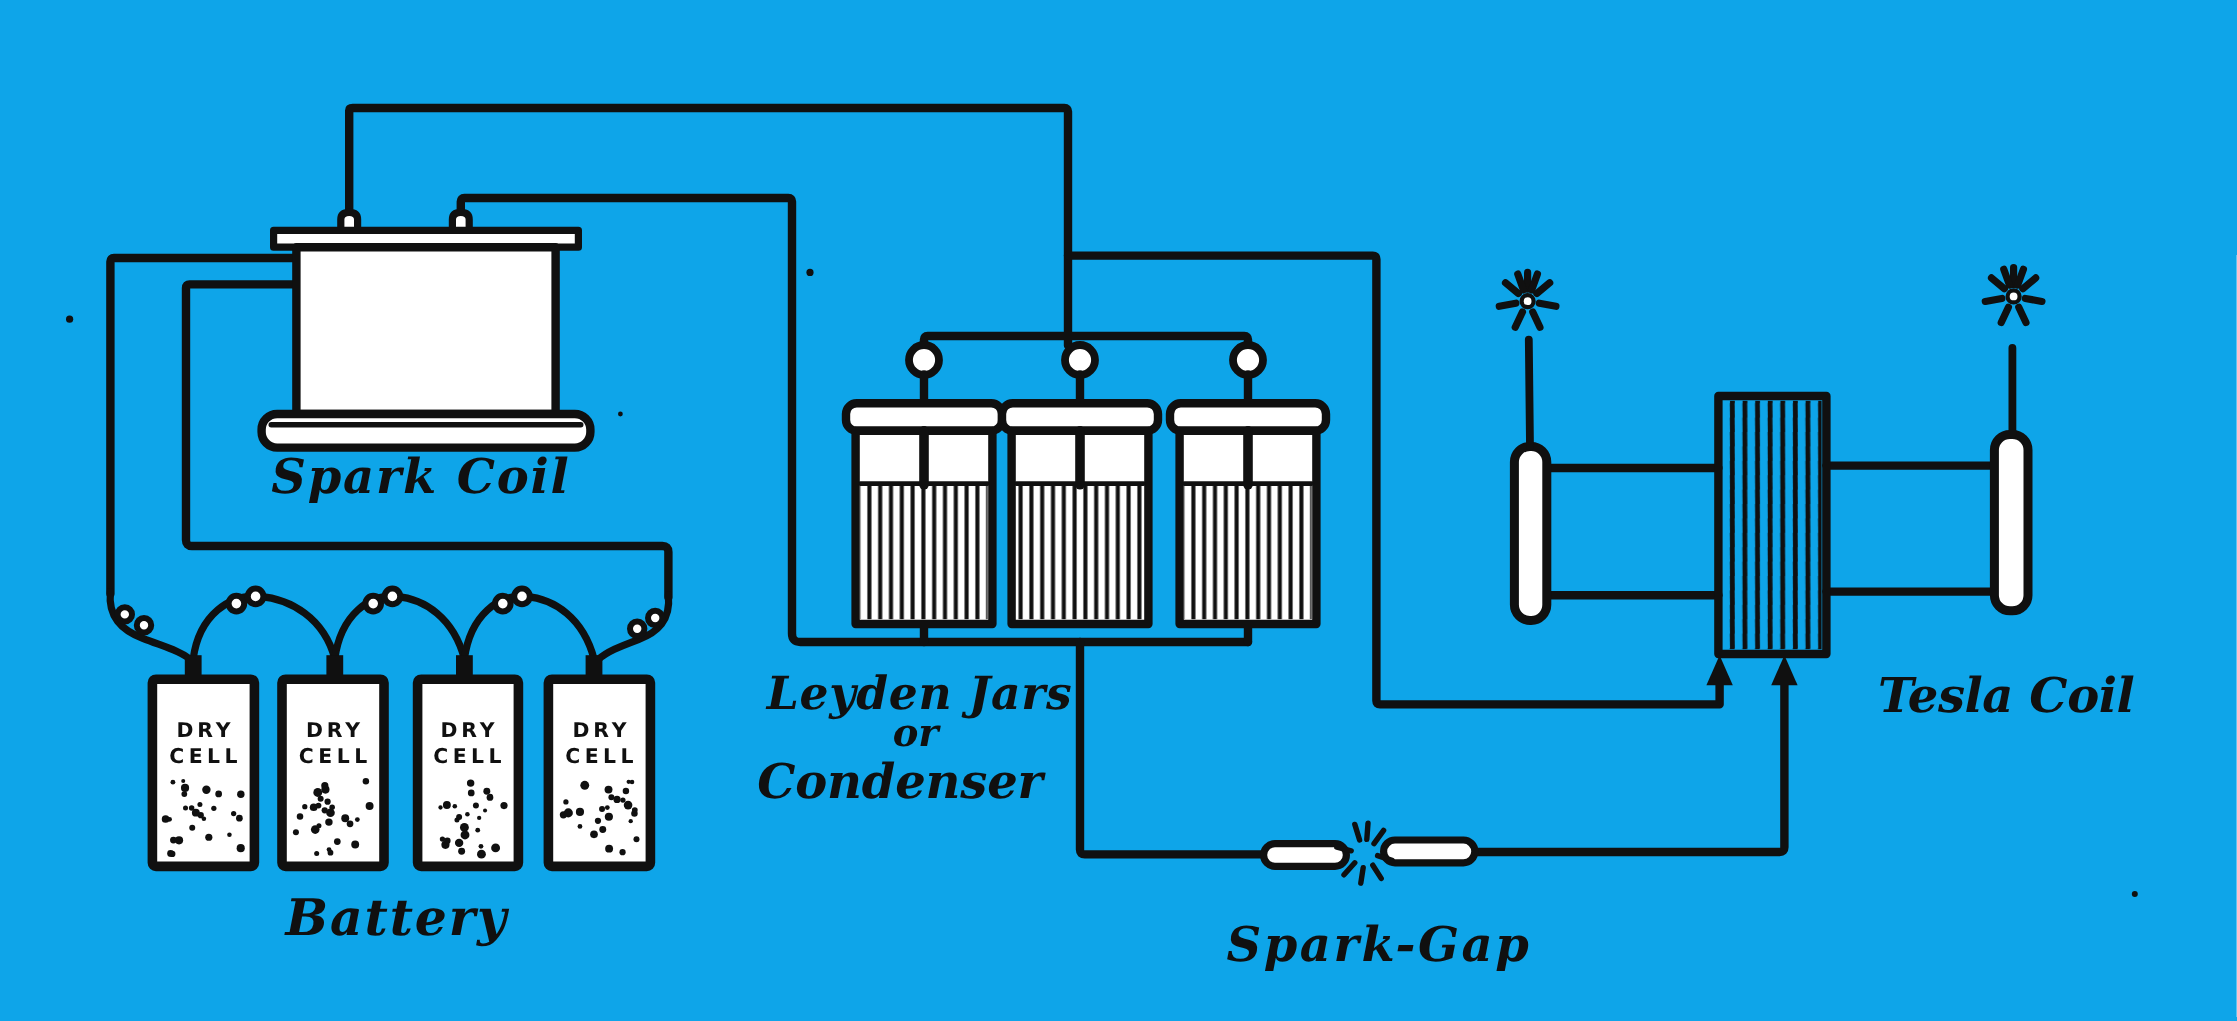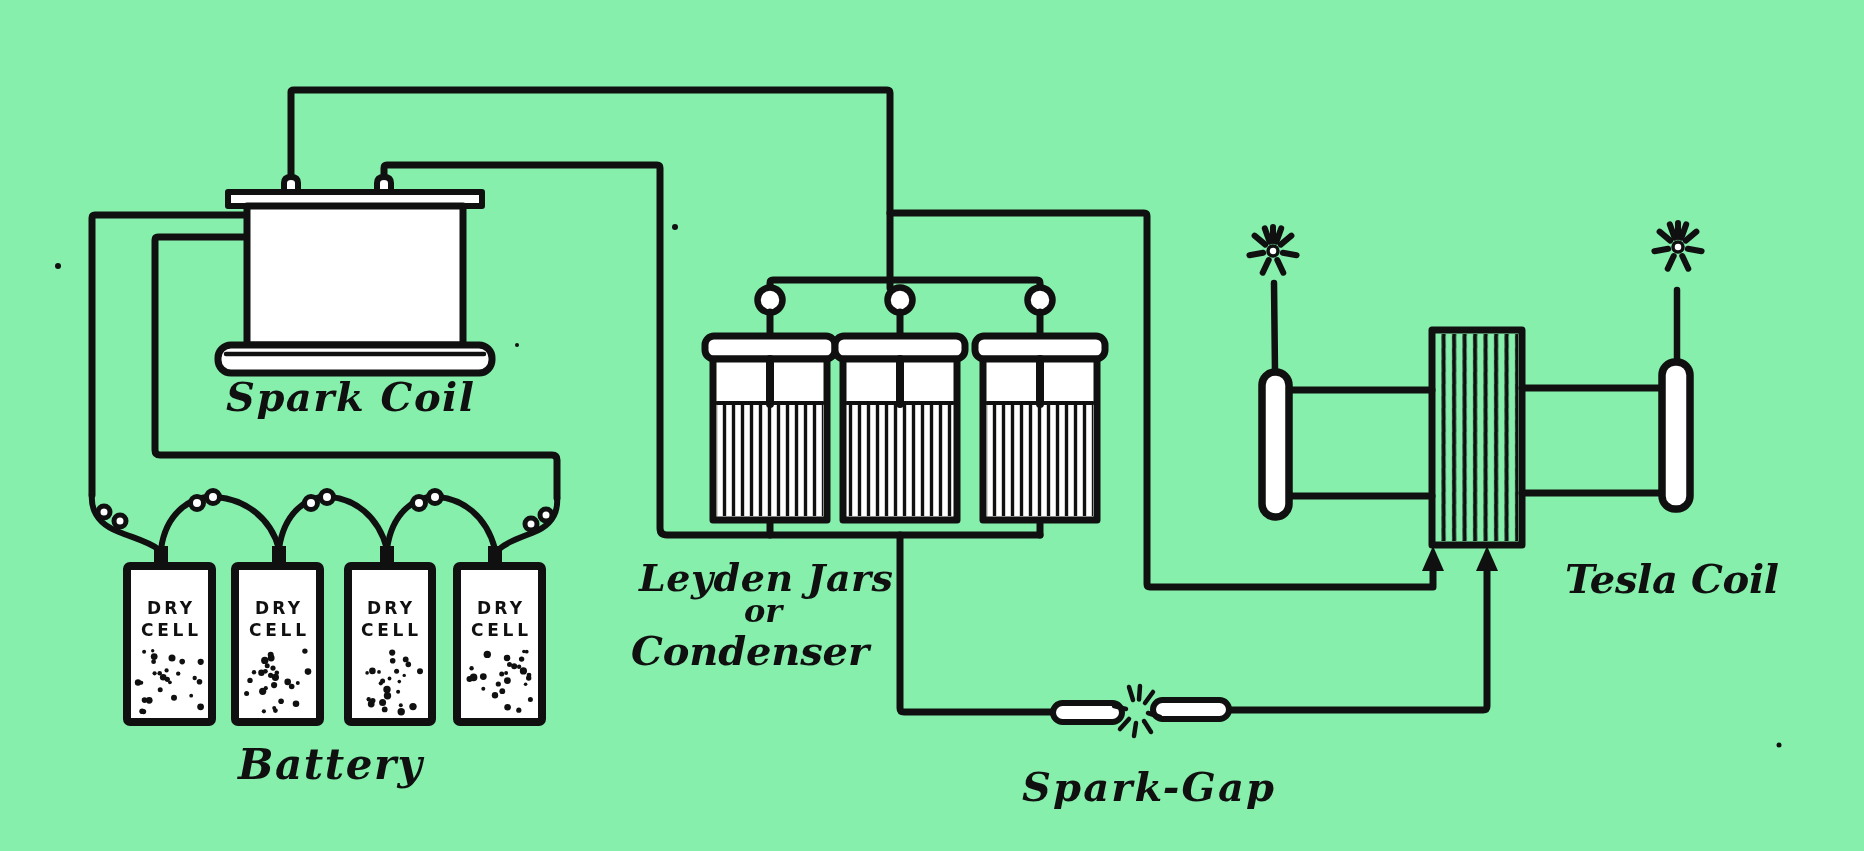--- a/index.html
+++ b/index.html
@@ -1,16 +1,16 @@
 <!DOCTYPE html>
 <html><head>
 <meta charset="utf-8">
 <style>
   html,body{margin:0;padding:0;background:#ffffff;}
-  .stage{position:relative;width:1864px;height:851px;background:#86efac;overflow:hidden;}
+  .stage{position:relative;width:1864px;height:851px;background:#0ea5e9;overflow:hidden;}
   svg{position:absolute;left:0;top:0;}
   .script-label{font-family:"DejaVu Serif", serif;font-style:italic;font-weight:bold;fill:#101010;}
   .cell-label{font-family:"DejaVu Sans", sans-serif;font-weight:bold;fill:#101010;letter-spacing:1px;}
   .ink{stroke:#101010;fill:none;stroke-linecap:round;stroke-linejoin:round;}
   .fillink{fill:#101010;stroke:none;}
   .white{fill:#ffffff;}
 </style>
 </head>
 <body>
 

